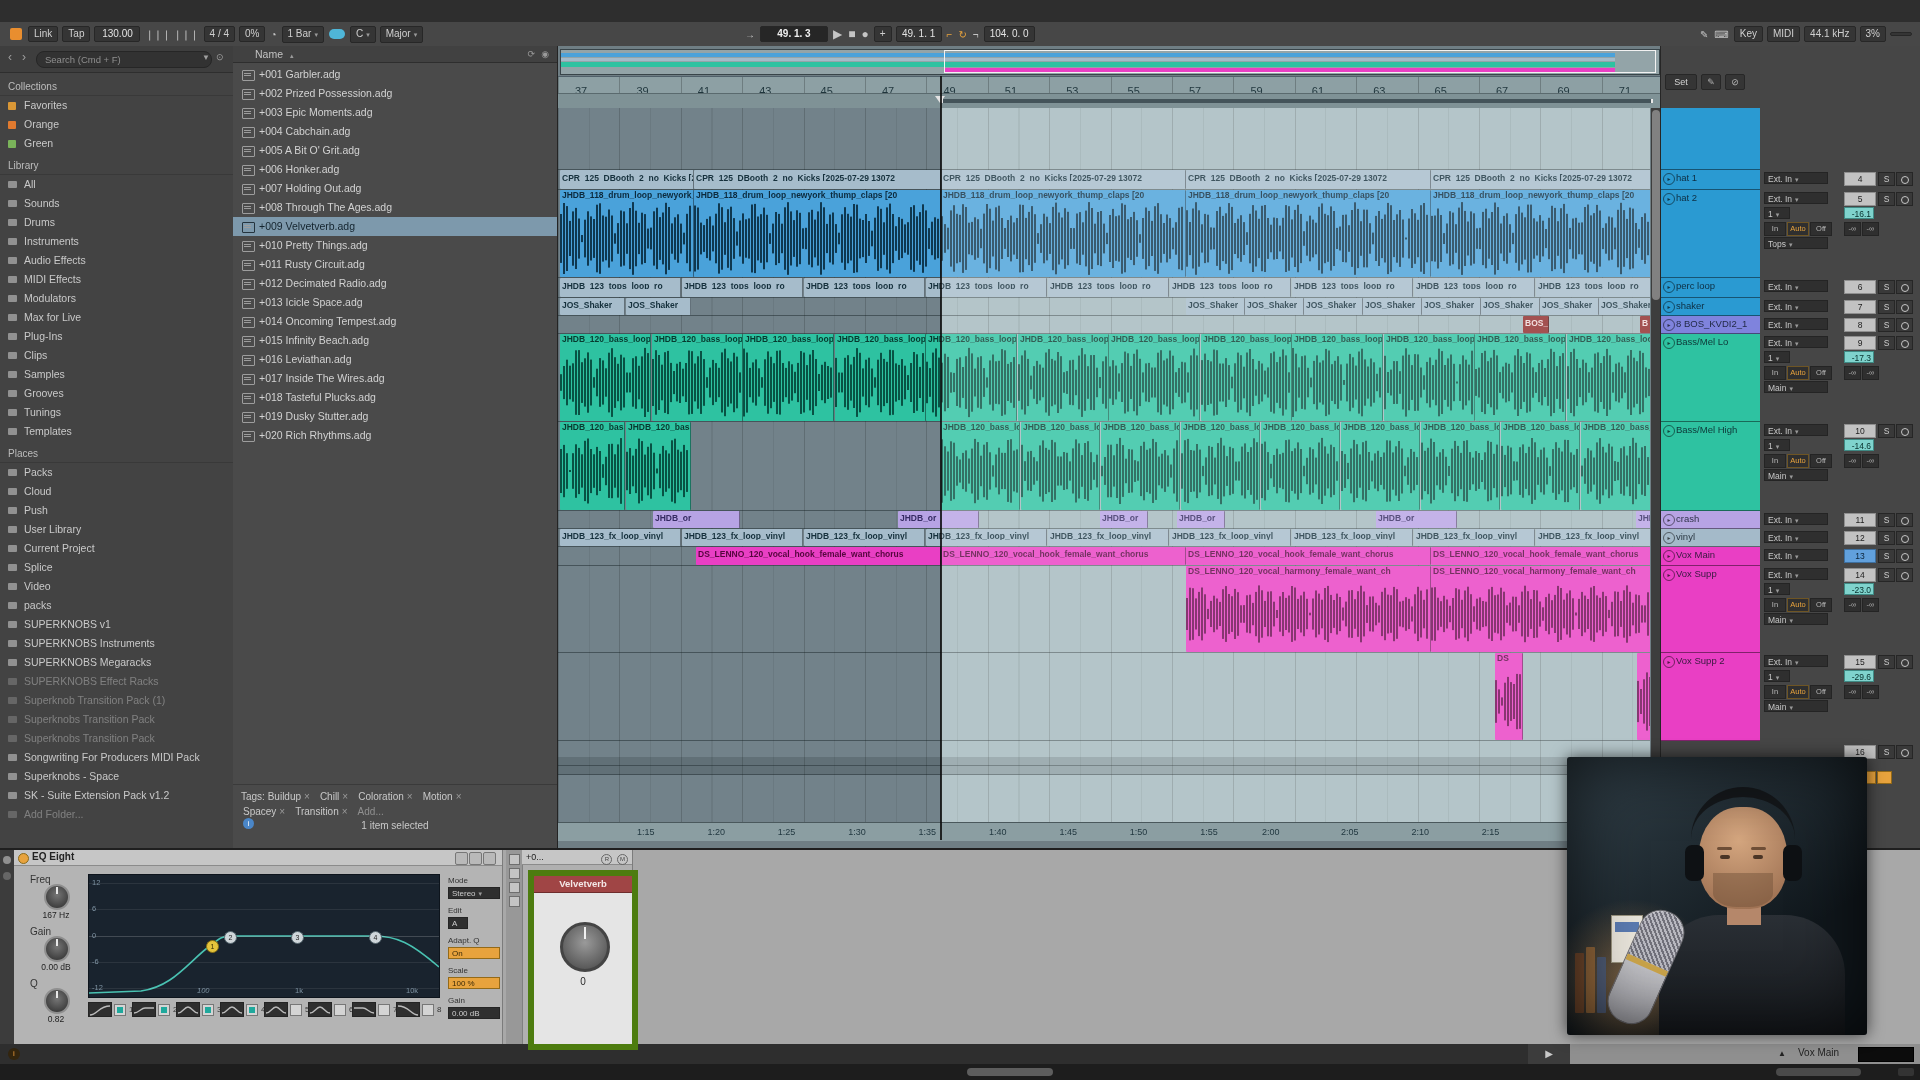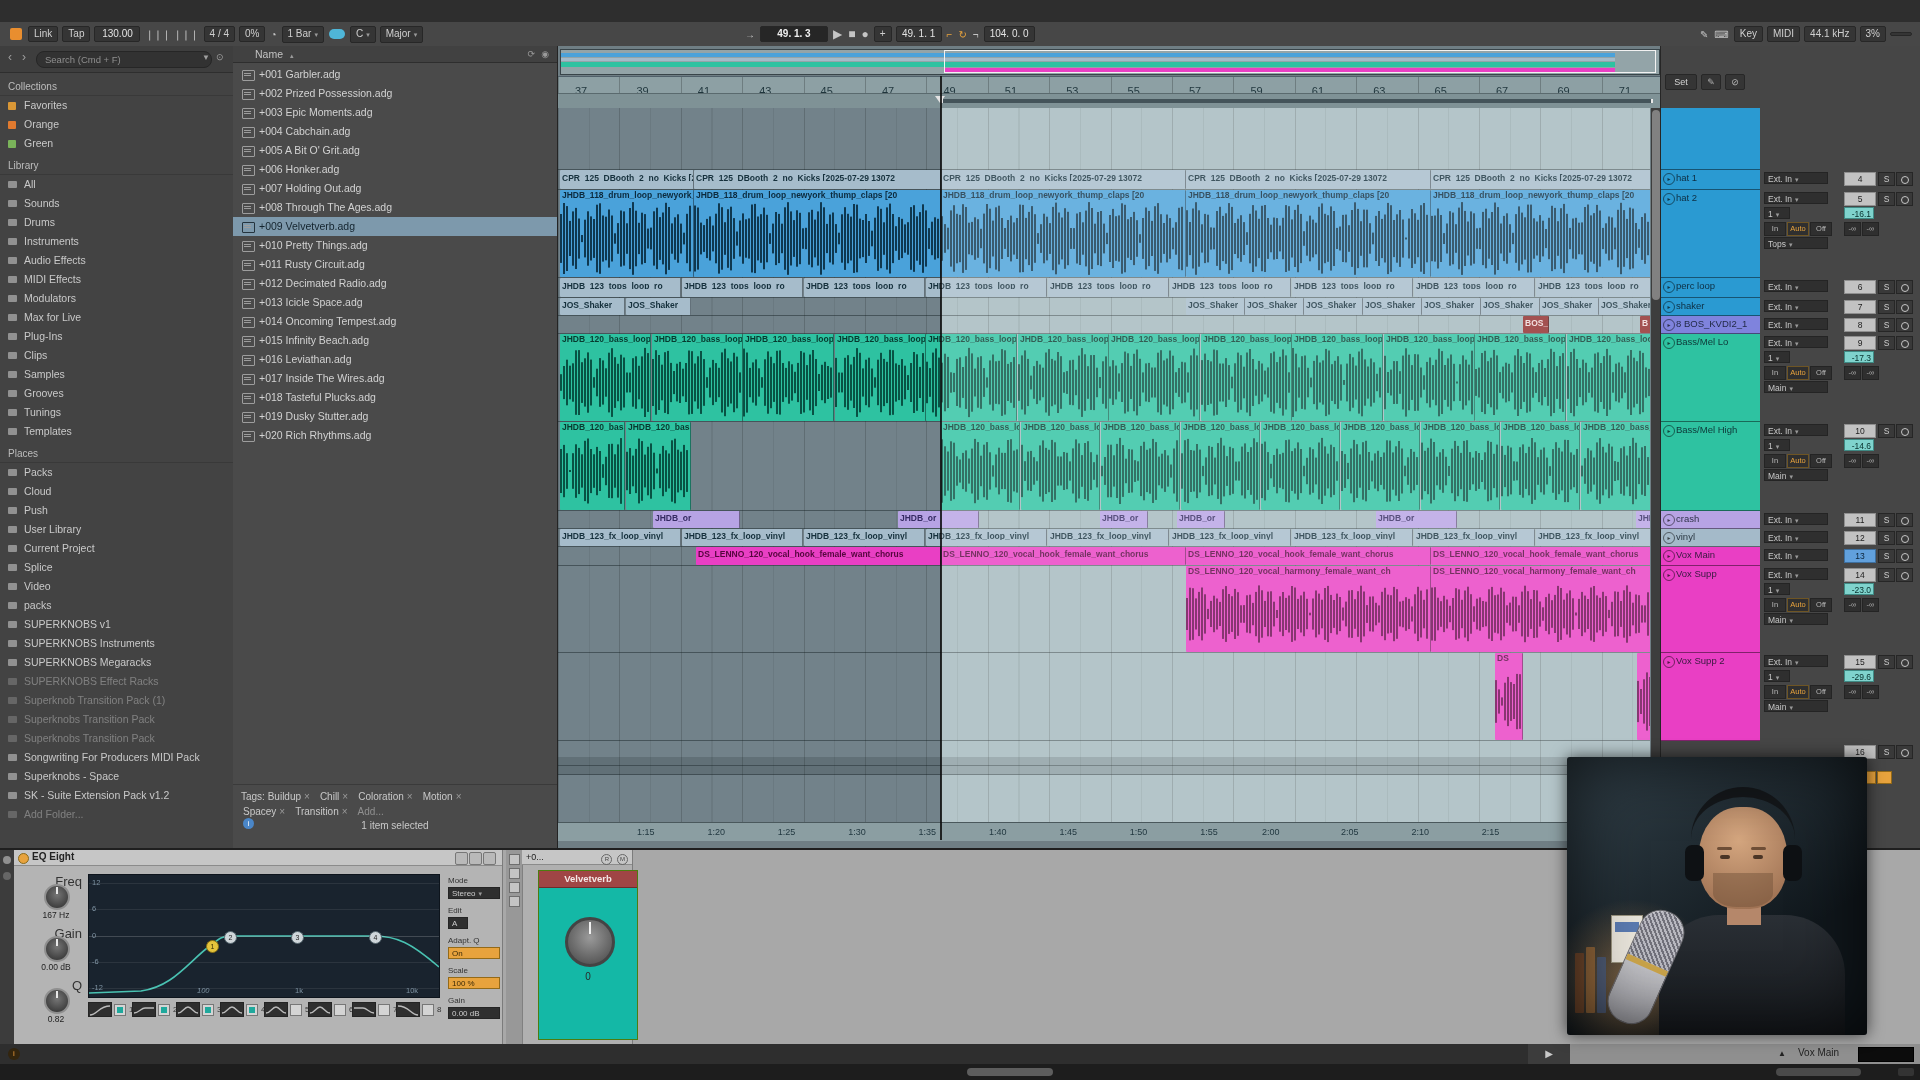--- a/index.html
+++ b/index.html
@@ -96,21 +96,21 @@
   .mamber{position:absolute;width:13px;height:11px;background:#e8a33d;border:1px solid #946a18}
   
   #devarea{position:absolute;left:0;top:848px;width:1920px;height:196px;background:#a8a8a8;border-top:2px solid #1f1f1f;box-sizing:border-box}
   #devrail{position:absolute;left:0;top:0;width:14px;height:100%;background:#3c3c3c}
   .raildot{position:absolute;left:3px;width:8px;height:8px;border-radius:50%;background:#8f8f8f}
   #eqdev{position:absolute;left:14px;top:0;width:488px;height:194px;background:#b4b4b4;border-right:1px solid #7c7c7c}
   .devtitle{position:absolute;left:0;top:0;width:100%;height:15px;background:#c6c6c6;border-bottom:1px solid #8b8b8b}
   .pwr{position:absolute;left:4px;top:3px;width:9px;height:9px;border-radius:50%;background:#e8a33d;border:1px solid #8a6a1a}
   .devname{position:absolute;left:18px;top:1px;font-size:10px;font-weight:bold;color:#222}
   .devic{position:absolute;top:2px;width:11px;height:11px;border:1px solid #777;border-radius:2px;background:#b9b9b9}
-  .eqlbl{position:absolute;font-size:13px;color:#333;width:52px;text-align:right}
+  .eqlbl{position:absolute;font-size:10px;color:#333;width:52px;text-align:left}
   .eqval{position:absolute;font-size:8.5px;color:#222;width:52px;text-align:center}
   .knob{position:absolute;width:22px;height:22px;border-radius:50%;background:radial-gradient(circle at 50% 40%,#767676,#3e3e3e 75%);border:2px solid #8f8f8f}
   .knob::after{content:"";position:absolute;left:50%;top:1px;width:2px;height:7px;background:#e8e8e8;transform:translateX(-50%)}
   #eqgraph{position:absolute;left:74px;top:24px;width:350px;height:122px;background:#19232e;border:1px solid #0d141c}
   .gline{position:absolute;left:0;width:100%;height:1px;background:rgba(255,255,255,.08)}
   .gline.zero{background:rgba(255,255,255,.18)}
   .dblbl{position:absolute;left:3px;font-size:7.5px;color:#7f93a3}
   .fqlbl{position:absolute;bottom:2px;font-size:7.5px;color:#7f93a3}
   .eqnode{position:absolute;width:11px;height:11px;border-radius:50%;background:#cfd6da;border:1px solid #55666e;color:#222;font-size:7px;text-align:center;line-height:11px;z-index:3}
   .eqnode.active{background:#e5c43c;border-color:#8a7214;color:#3a2f05}
@@ -121,21 +121,21 @@
   .bandgrp{position:absolute;top:152px;display:flex;align-items:center;gap:2px}
   .bandglyph{width:22px;height:13px;background:#2f2f2f;border:1px solid #242424}
   .bandchk{width:10px;height:10px;background:#d4d4d4;border:1px solid #777;position:relative}
   .bandchk.on::after{content:"";position:absolute;inset:2px;background:#1fa89c}
   .bandnum{font-size:8px;color:#333;margin-left:1px}
   #rackdev{position:absolute;left:506px;top:0;width:126px;height:194px;background:#b0b0b0;border-right:1px solid #7c7c7c}
   #rackrail{position:absolute;left:0;top:0;width:16px;height:100%;background:#989898;border-right:1px solid #808080}
   .rackbtn{position:absolute;left:3px;width:9px;height:9px;background:#c4c4c4;border:1px solid #6e6e6e}
   #rackhdr{position:absolute;left:16px;top:0;right:0;height:14px;background:#c6c6c6;border-bottom:1px solid #8b8b8b;font-size:9px;color:#222;line-height:14px;padding-left:4px}
   .rackic{display:inline-block;width:9px;height:9px;border:1px solid #666;border-radius:50%;font-size:6px;line-height:9px;text-align:center;color:#444;margin-left:2px;vertical-align:middle}
-  #vvmod{position:absolute;left:32px;top:20px;width:98px;height:168px;background:#14b8a6;border:1px solid #4d7c0f}
+  #vvmod{position:absolute;left:22px;top:20px;width:98px;height:168px;background:#e5e5e5;border:6px solid #4d7c0f}
   #vvtitle{height:16px;background:#a04545;border-bottom:1px solid #6e2c2c;color:#f4e8e8;font-size:9.5px;font-weight:bold;text-align:center;line-height:16px}
   #vvknob{position:absolute;left:26px;top:46px;width:44px;height:44px;border-radius:50%;background:radial-gradient(circle at 50% 40%,#9a9a9a,#5a5a5a 75%);border:3px solid #444}
   #vvknob::after{content:"";position:absolute;left:50%;top:2px;width:2px;height:12px;background:#f0f0f0;transform:translateX(-50%)}
   #vvval{position:absolute;left:0;top:100px;width:98px;text-align:center;font-size:10px;color:#2a2a2a}
   #dropzone{position:absolute;left:632px;right:0;top:0;bottom:0;display:flex;align-items:center;justify-content:center;color:#5e5e5e;font-size:12px}
   
   #statusbar{position:absolute;left:0;top:1044px;width:1920px;height:20px}
   #stleft{position:absolute;left:0;top:0;width:1528px;height:20px;background:#ee9b3a;color:#33250e;font-size:11px;display:flex;align-items:center;gap:26px;padding-left:30px;box-sizing:border-box}
   #stinfo{position:absolute;left:8px;top:4px;width:12px;height:12px;border-radius:50%;background:#33250e;color:#ee9b3a;font-size:8px;text-align:center;line-height:12px}
   #stmid{position:absolute;left:1528px;top:0;width:42px;height:20px;background:#3c3c3c;color:#c9c9c9;text-align:center;line-height:20px;font-size:10px}

